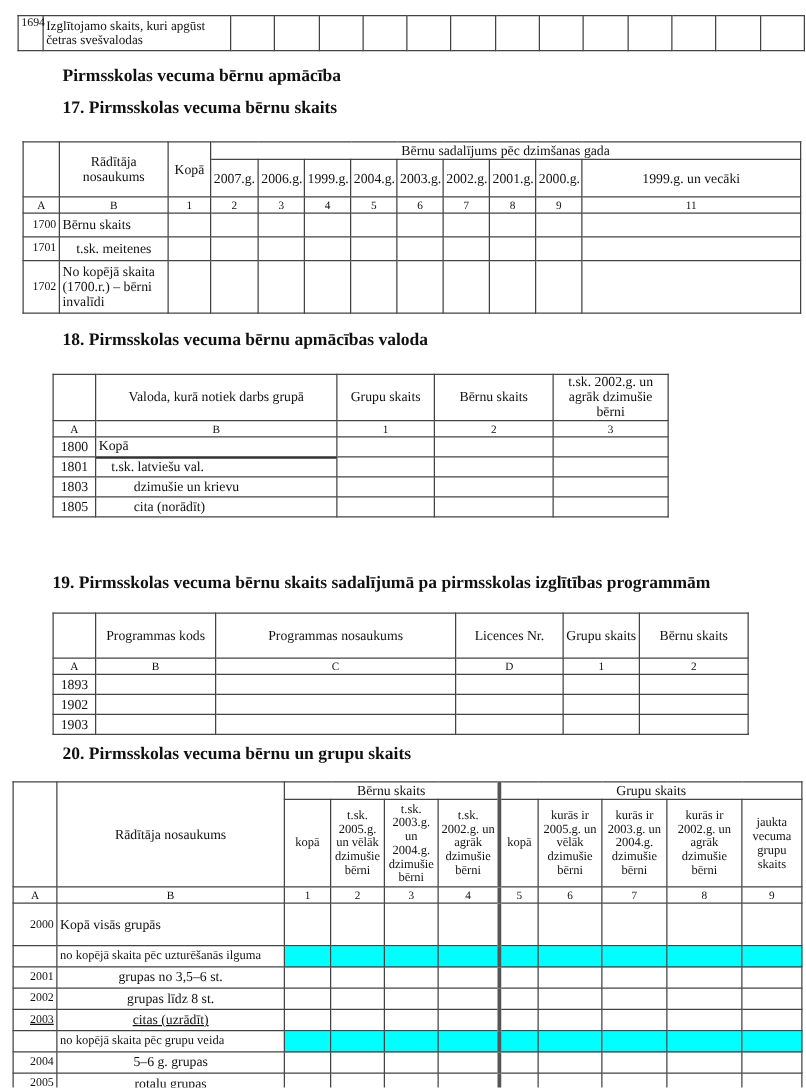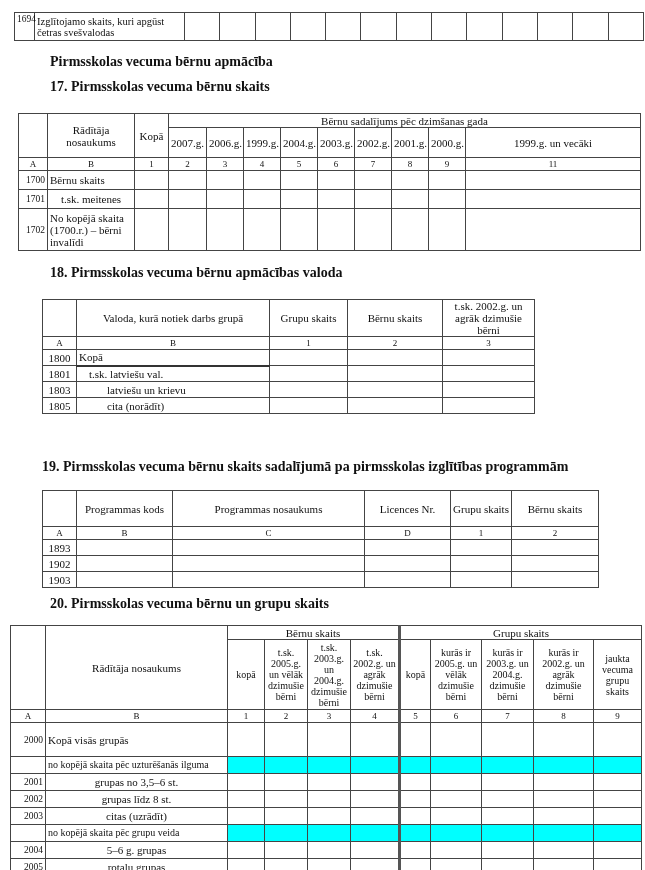--- a/index.html
+++ b/index.html
@@ -176,21 +176,21 @@
   </tr>
   <tr style="height:16px">
     <td class="c">1801</td>
     <td class="ind1">t.sk. latviešu val.</td>
     <td></td>
         <td></td>
         <td></td>
   </tr>
   <tr style="height:16px">
     <td class="c">1803</td>
-    <td class="ind2">latviešu un krievu</td>
+    <td class="ind2">dzimušie un krievu</td>
     <td></td>
         <td></td>
         <td></td>
   </tr>
   <tr style="height:16px">
     <td class="c">1805</td>
     <td class="ind2">cita (norādīt)</td>
     <td></td>
         <td></td>
         <td></td>
@@ -347,21 +347,21 @@
         <td></td>
         <td></td>
         <td></td>
         <td></td>
         <td class="thick-l"></td>
         <td></td>
         <td></td>
         <td></td>
         <td></td>
       </tr>
-      <tr style="height: 17px;">
+      <tr style="height: 17px; text-decoration: underline;">
         <td class="code">2003</td>
         <td class="ctr">citas (uzrādīt)</td>
         <td></td>
         <td></td>
         <td></td>
         <td></td>
         <td class="thick-l"></td>
         <td></td>
         <td></td>
         <td></td>

